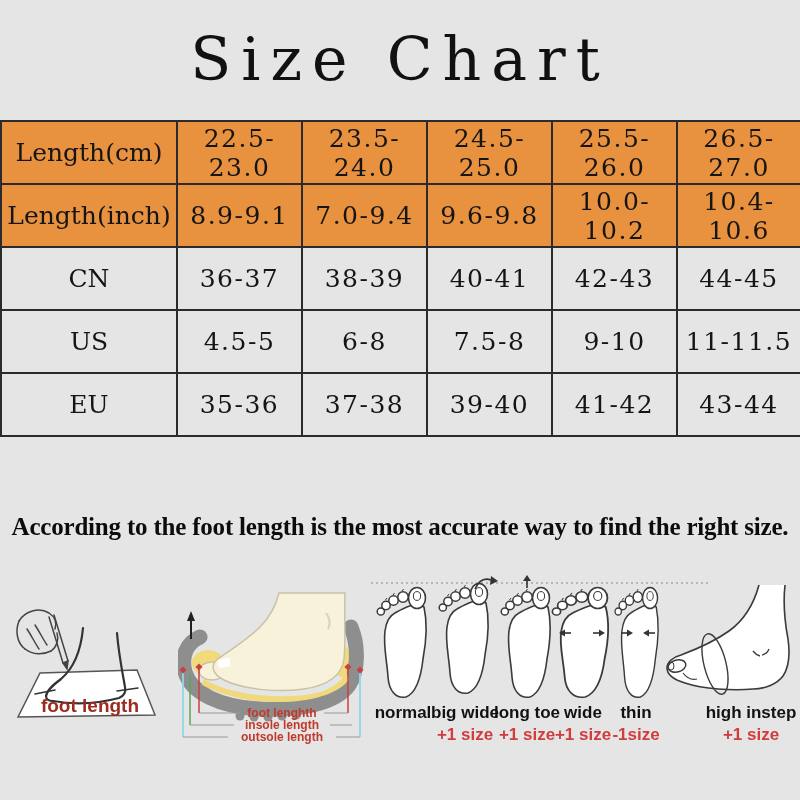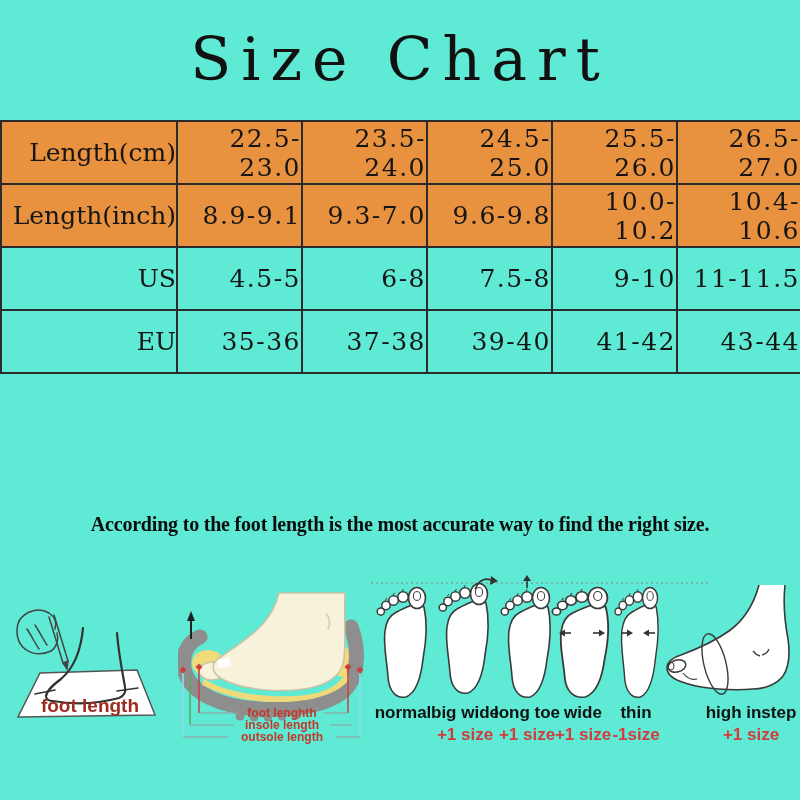--- a/index.html
+++ b/index.html
@@ -1,27 +1,27 @@
 <!DOCTYPE html>
 <html><head>
 <meta charset="utf-8">
 <style>
   html,body{margin:0;padding:0;background:#fff;}
-  .canvas{position:relative;width:800px;height:800px;background:#5eead4;overflow:hidden;
+  .canvas{position:relative;width:800px;height:800px;background:#e5e5e5;overflow:hidden;
           font-family:"DejaVu Serif",serif;color:#151515;}
   .title{position:absolute;top:24px;left:0;width:800px;text-align:center;
          font-size:60px;letter-spacing:10px;font-weight:400;color:#111;white-space:nowrap;}
   table.size{position:absolute;top:120px;left:0;width:800px;border-collapse:collapse;table-layout:fixed;}
-  table.size th,table.size td{border:2px solid #2b2b2b;height:61px;text-align:right;
+  table.size th,table.size td{border:2px solid #2b2b2b;height:61px;text-align:center;
          vertical-align:middle;font-weight:400;padding:0;}
   table.size th{font-size:25px;}
   table.size td{font-size:25px;letter-spacing:1.5px;}
   tr.hl{background:#E8913E;}
   .note{position:absolute;top:513px;left:0;width:800px;text-align:center;
-        font-family:"Liberation Serif",serif;font-weight:700;font-size:20px;
+        font-family:"Liberation Serif",serif;font-weight:700;font-size:25px;
         letter-spacing:-0.2px;color:#0c0c0c;white-space:nowrap;}
   .figures{position:absolute;top:560px;left:0;width:732px;height:240px;}
   .fig{position:absolute;}
   .ft-label{position:absolute;top:143px;width:110px;text-align:center;
             font-family:"Liberation Sans",sans-serif;font-weight:700;}
   .ft-name{font-size:17px;color:#111;line-height:19px;}
   .ft-adjust{font-size:17px;color:#D23C3C;line-height:19px;margin-top:3px;text-align:center;}
   .red-cap{font-family:"Liberation Sans",sans-serif;font-weight:bold;}
 </style>
 </head>
@@ -45,24 +45,32 @@
         <th>Length(cm)</th>
         <td>22.5-23.0</td>
         <td>23.5-24.0</td>
         <td>24.5-25.0</td>
         <td>25.5-26.0</td>
         <td>26.5-27.0</td>
       </tr>
       <tr class="hl">
         <th>Length(inch)</th>
         <td>8.9-9.1</td>
-        <td>9.3-7.0</td>
+        <td>7.0-9.4</td>
         <td>9.6-9.8</td>
         <td>10.0-10.2</td>
         <td>10.4-10.6</td>
+      </tr>
+      <tr>
+        <th>CN</th>
+        <td>36-37</td>
+        <td>38-39</td>
+        <td>40-41</td>
+        <td>42-43</td>
+        <td>44-45</td>
       </tr>
       <tr>
         <th>US</th>
         <td>4.5-5</td>
         <td>6-8</td>
         <td>7.5-8</td>
         <td>9-10</td>
         <td>11-11.5</td>
       </tr>
       <tr>

